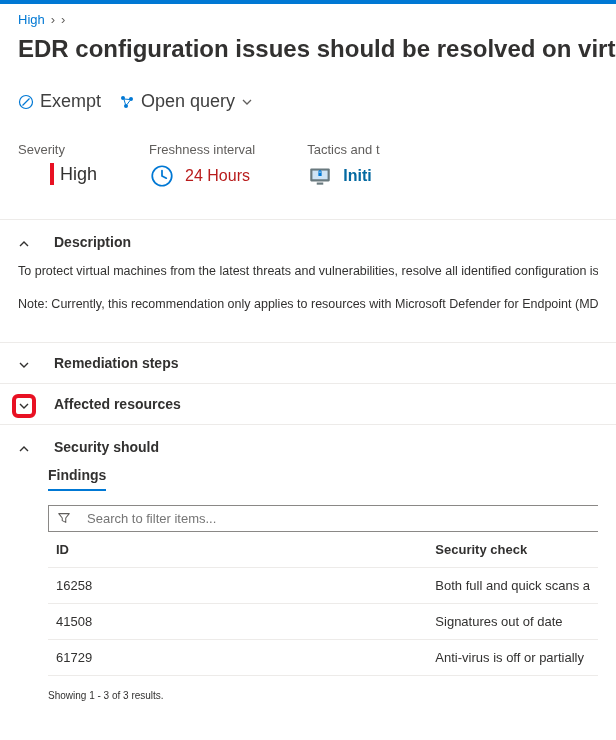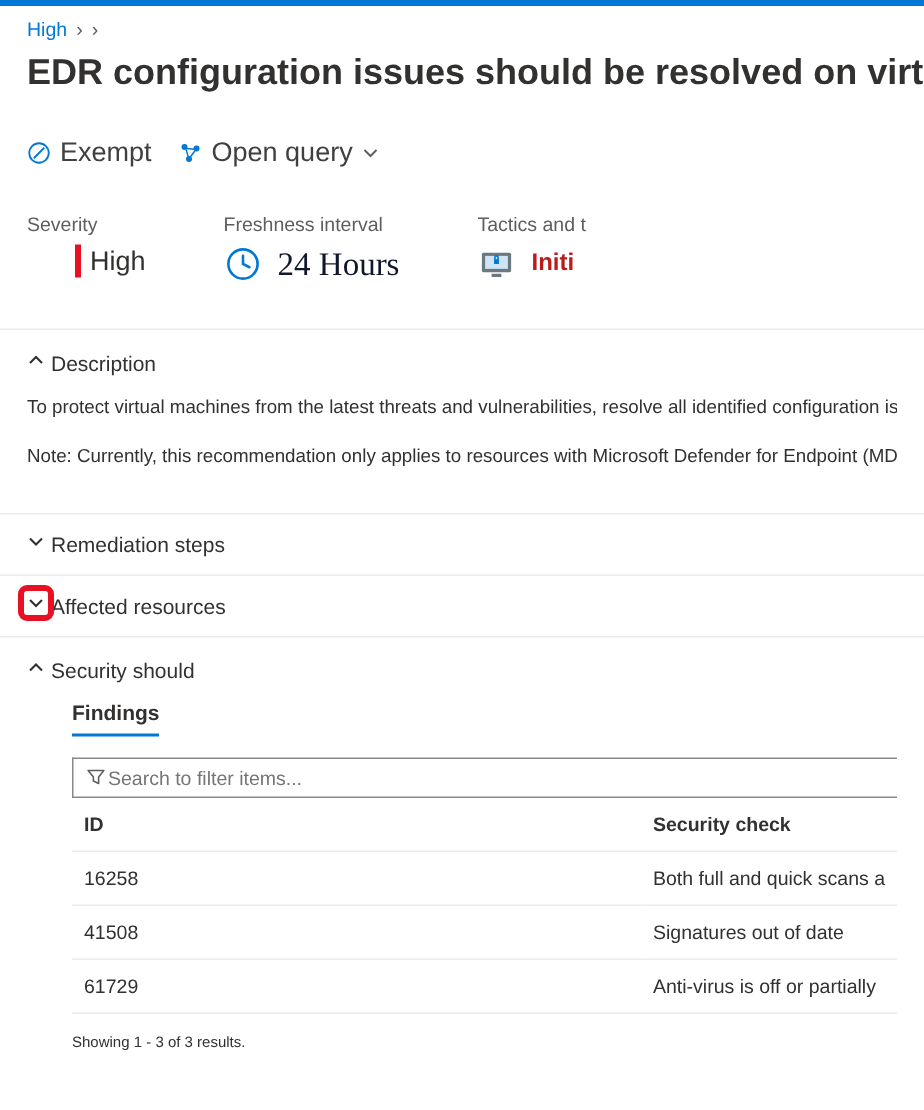--- a/index.html
+++ b/index.html
@@ -55,34 +55,34 @@
     .metric-label {
       font-size: 13px;
       color: #605e5c;
       margin-bottom: 6px;
       font-weight: 400;
     }
     .severity-row { display: flex; align-items: center; gap: 6px; padding-left: 32px; }
     .sev-bar { width: 4px; height: 22px; background: #e81123; }
     .sev-text { font-size: 18px; font-weight: 400; color: #323130; }
     .fresh-row { display: flex; align-items: center; gap: 10px; }
-    .fresh-text { font-size: 22px; font-weight: 400; color: #0f172a; font-family: Liberation Serif, serif; }
+    .fresh-text { font-size: 16px; font-weight: 400; color: #b91c1c; }
     .tactics-row { display: flex; align-items: center; gap: 10px; }
-    .tactics-link { color: #b91c1c; font-size: 16px; font-weight: 600; cursor: pointer; }
+    .tactics-link { color: #0369a1; font-size: 16px; font-weight: 600; cursor: pointer; }
     .accordion-sep { border-top: 1px solid #edebe9; }
     .section {
       padding: 14px 18px;
       border-bottom: 1px solid #edebe9;
     }
     .section-head {
       display: flex;
-      align-items: flex-start;
-      gap: 4px;
+      align-items: flex-end;
+      gap: 24px;
       font-size: 14px;
-      font-weight: 400;
+      font-weight: 700;
       cursor: pointer;
     }
     .chevron { width: 12px; height: 12px; flex-shrink: 0; color:#323130; }
     .desc-body {
       padding: 12px 0 0 0;
       font-size: 12.5px;
       color: #323130;
       line-height: 1.5;
     }
     .desc-body p { margin-bottom: 14px; white-space: nowrap; overflow: hidden; }
@@ -97,21 +97,21 @@
       left: -6px; top: -6px; right: -6px; bottom: -6px;
       border: 4px solid #e81123;
       border-radius: 6px;
       pointer-events: none;
     }
     
     .findings-block { padding: 12px 0 0 30px; }
     .findings-title { font-size: 14px; font-weight: 600; margin-bottom: 6px; }
     .findings-underline { width: 58px; height: 2px; background: #0078d4; margin-bottom: 14px; }
     .search-box {
-      display: flex; align-items: center; gap: 1px;
+      display: flex; align-items: center; gap: 16px;
       border: 1px solid #8a8886; padding: 5px 8px;
       border-right: none;
       margin-bottom: 0;
     }
     .search-box input {
       border: none; outline: none; font-size: 13px; flex: 1; color: #605e5c;
       background: transparent;
     }
     .search-box svg { color: #605e5c; }
     .table { width: 100%; border-collapse: collapse; }

